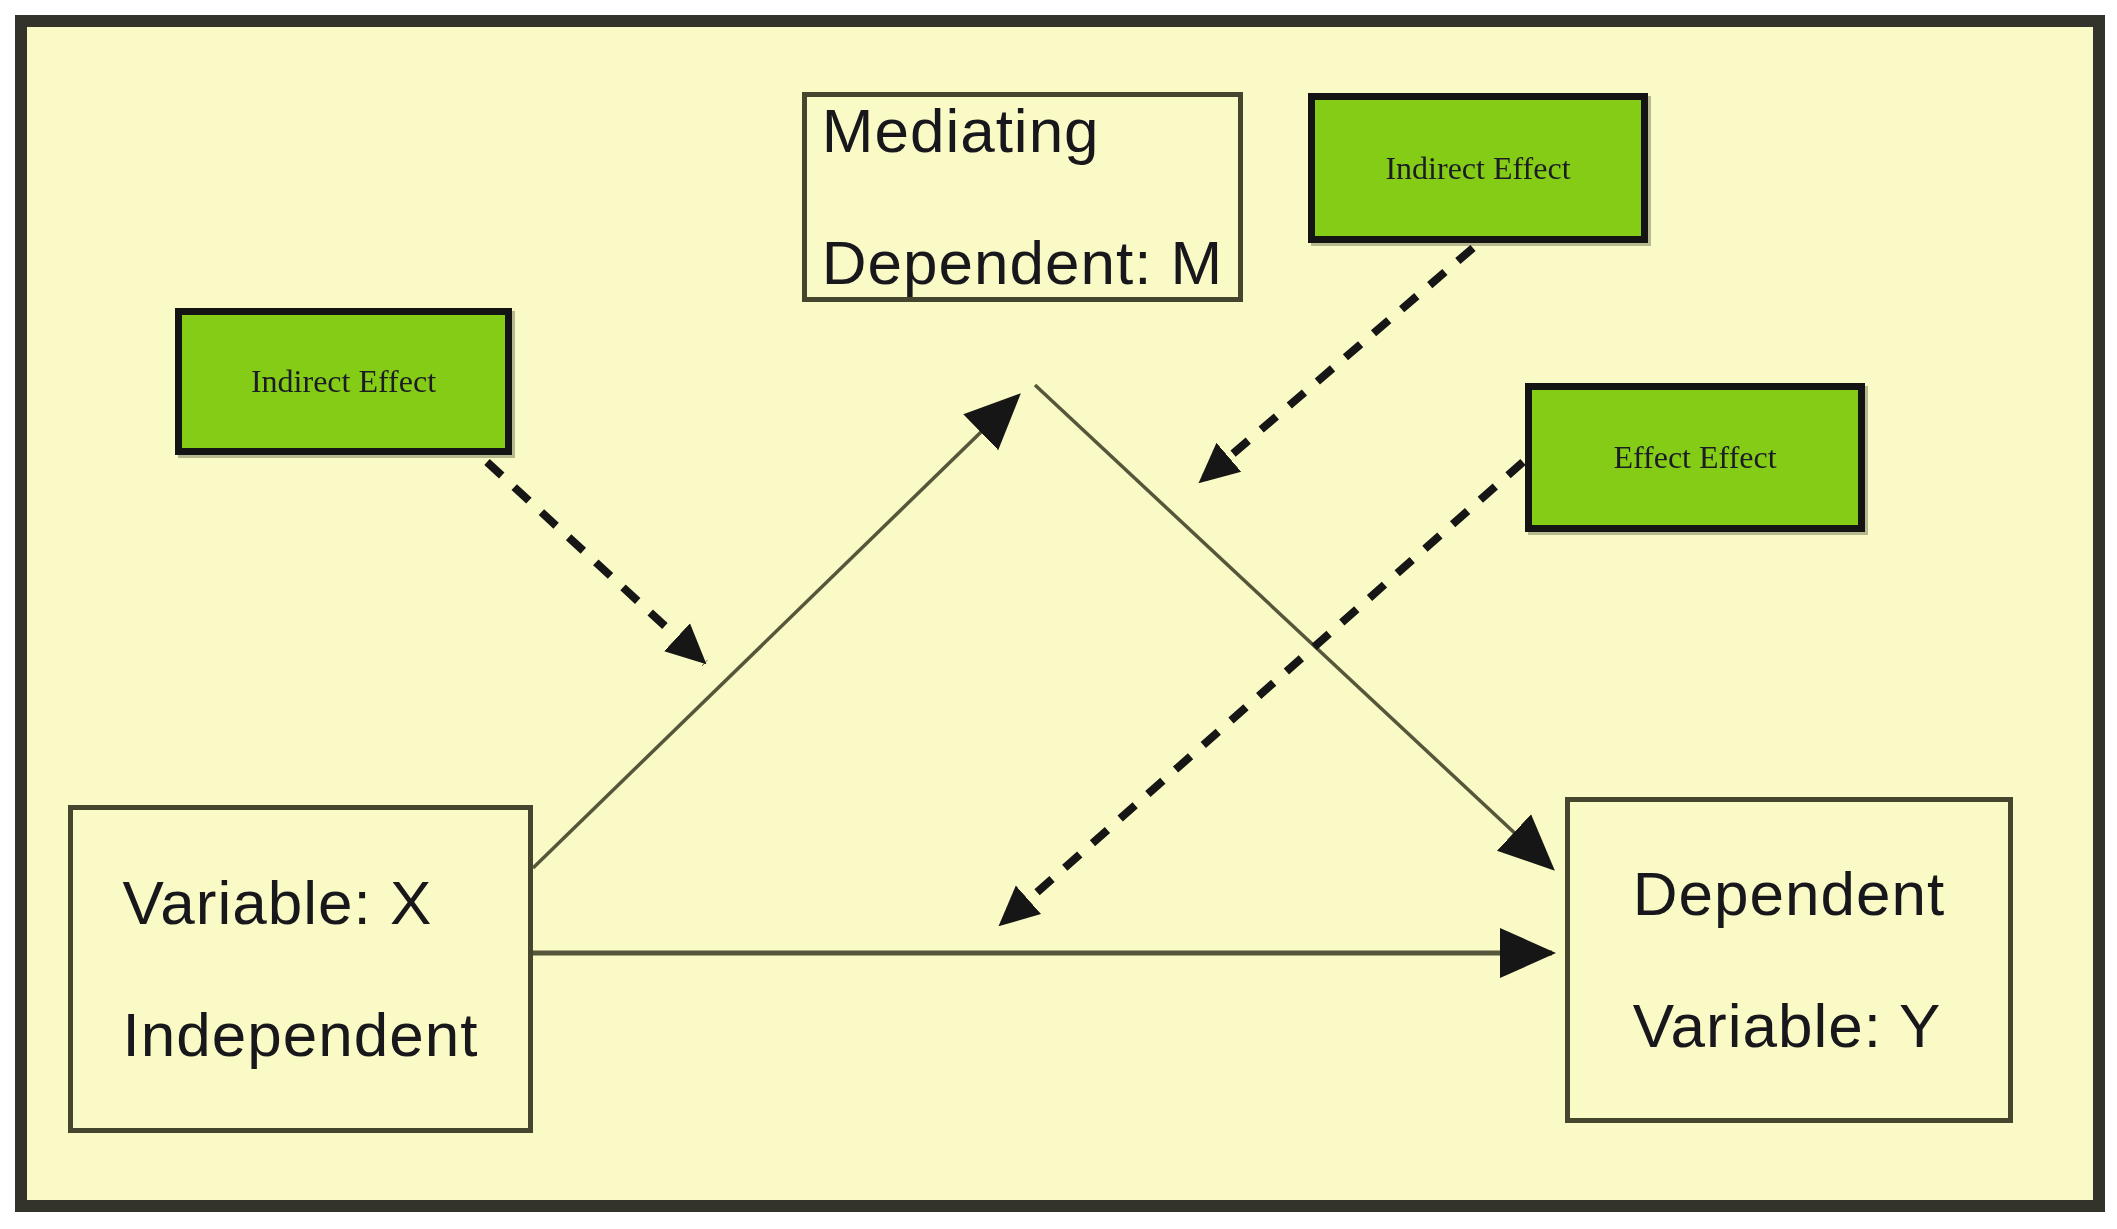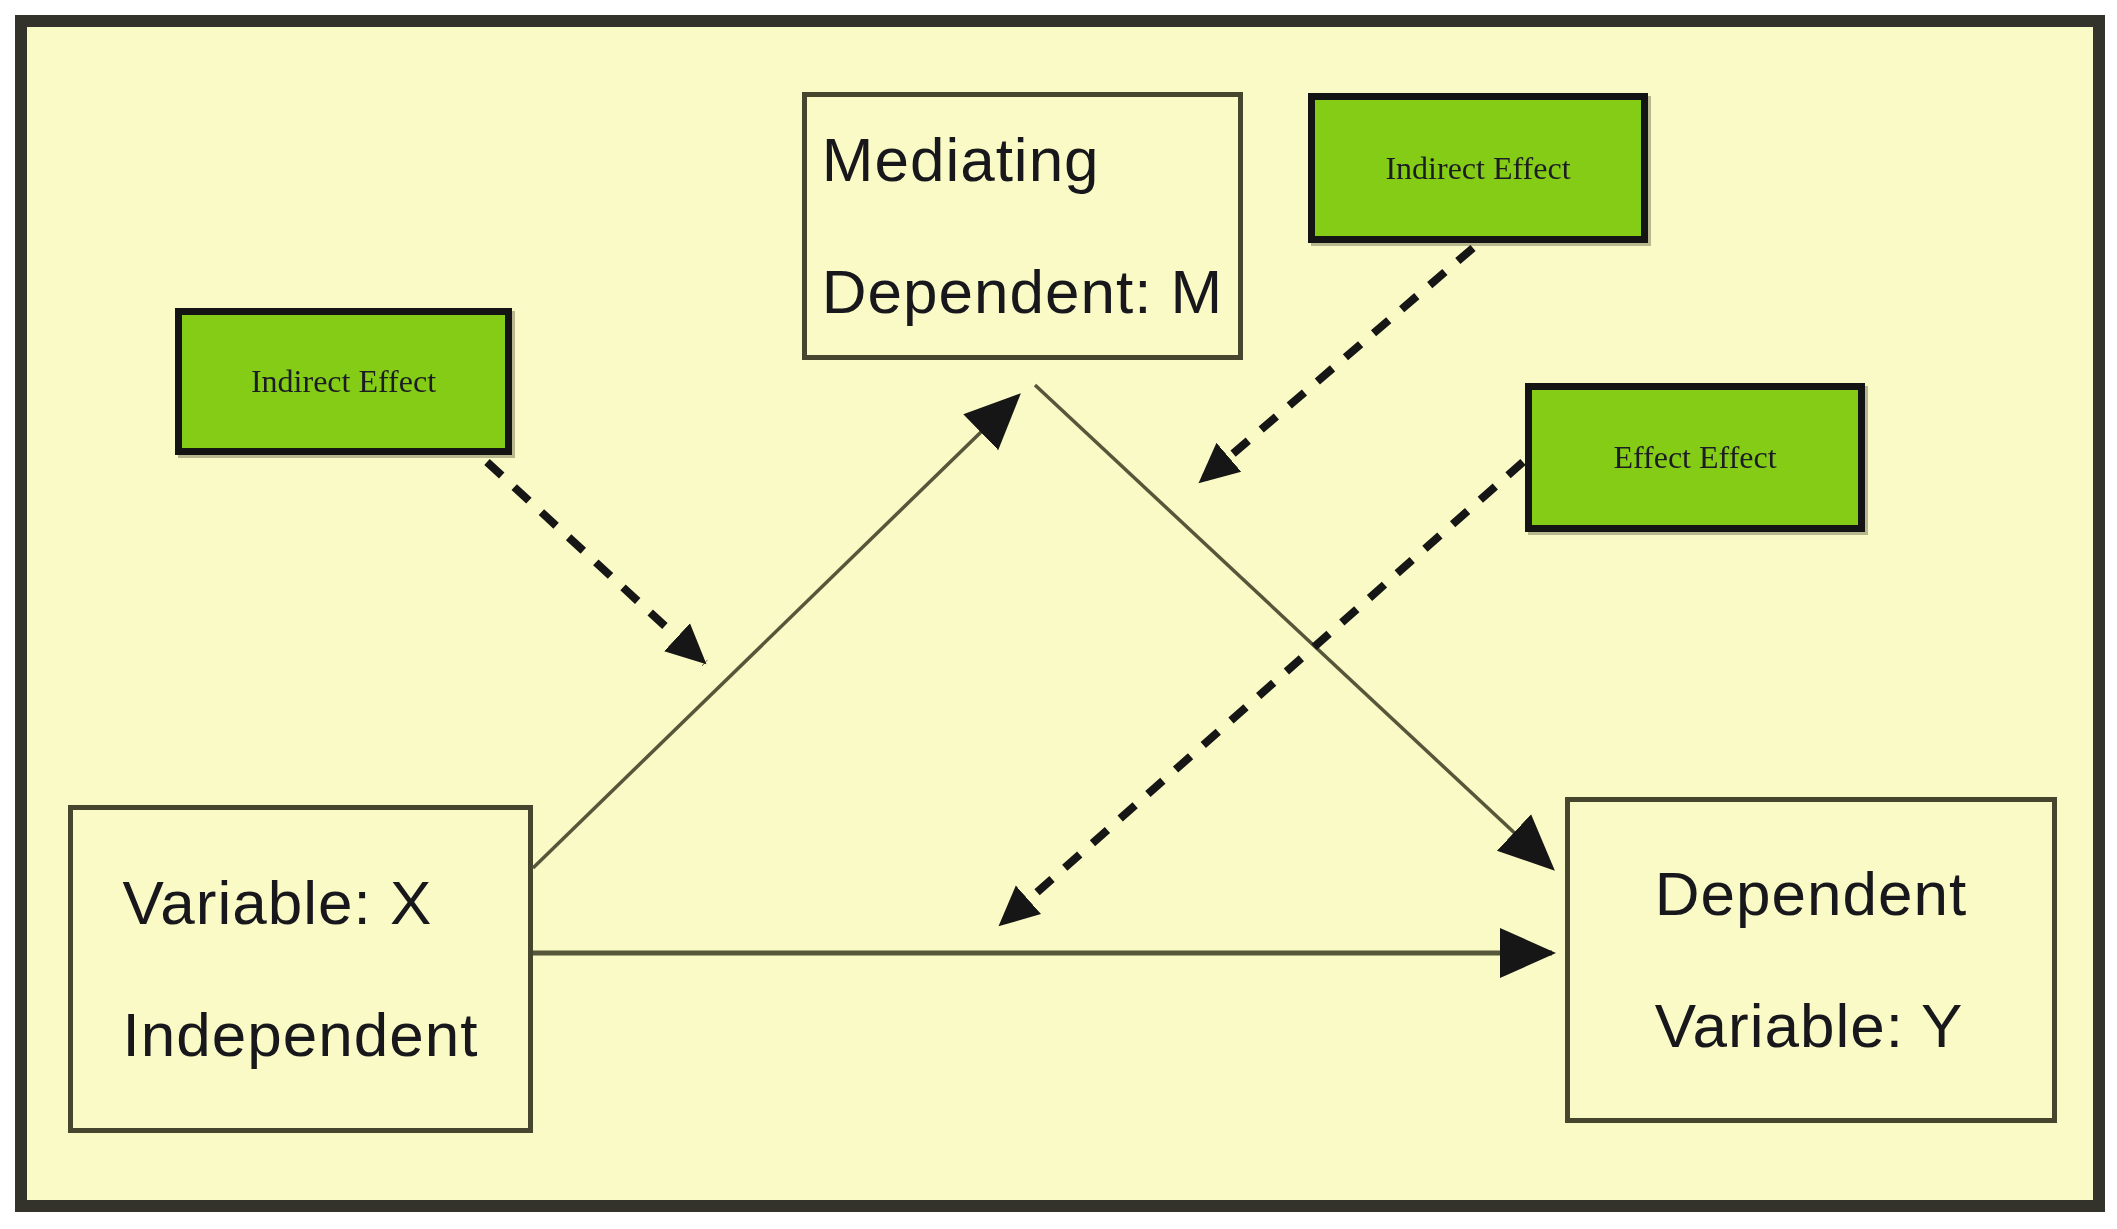--- a/index.html
+++ b/index.html
@@ -13,23 +13,23 @@
   }
   .node{
     position:absolute;box-sizing:border-box;background:#fafac6;
     border:5px solid #46462f;display:flex;align-items:center;justify-content:center;
     z-index:2;
   }
   .node .txt{
     text-align:left;font-size:62px;line-height:132px;color:#17171c;
     font-family:"Liberation Sans",sans-serif;letter-spacing:1px;white-space:nowrap;
   }
-  .node.mediating{left:802px;top:92px;width:441px;height:268px;}
+  .node.mediating{left:802px;top:92px;width:441px;height:210px;}
   .node.independent{left:68px;top:805px;width:465px;height:328px;}
-  .node.dependent{left:1565px;top:797px;width:492px;height:326px;}
+  .node.dependent{left:1565px;top:797px;width:448px;height:326px;}
   .effect-label{
     position:absolute;box-sizing:border-box;background:#84cc16;
     border:7px solid #141414;display:flex;align-items:center;justify-content:center;
     font-family:"Liberation Serif",serif;font-size:32px;color:#1c1c24;
     box-shadow:3px 3px 0 rgba(60,60,40,0.35);z-index:2;white-space:nowrap;
   }
   .effect-label.indirect-left{left:175px;top:308px;width:337px;height:147px;}
   .effect-label.indirect-right{left:1308px;top:93px;width:340px;height:150px;}
   .effect-label.direct{left:1525px;top:383px;width:340px;height:149px;}
   svg.arrows{position:absolute;left:0;top:0;z-index:3;pointer-events:none;}

